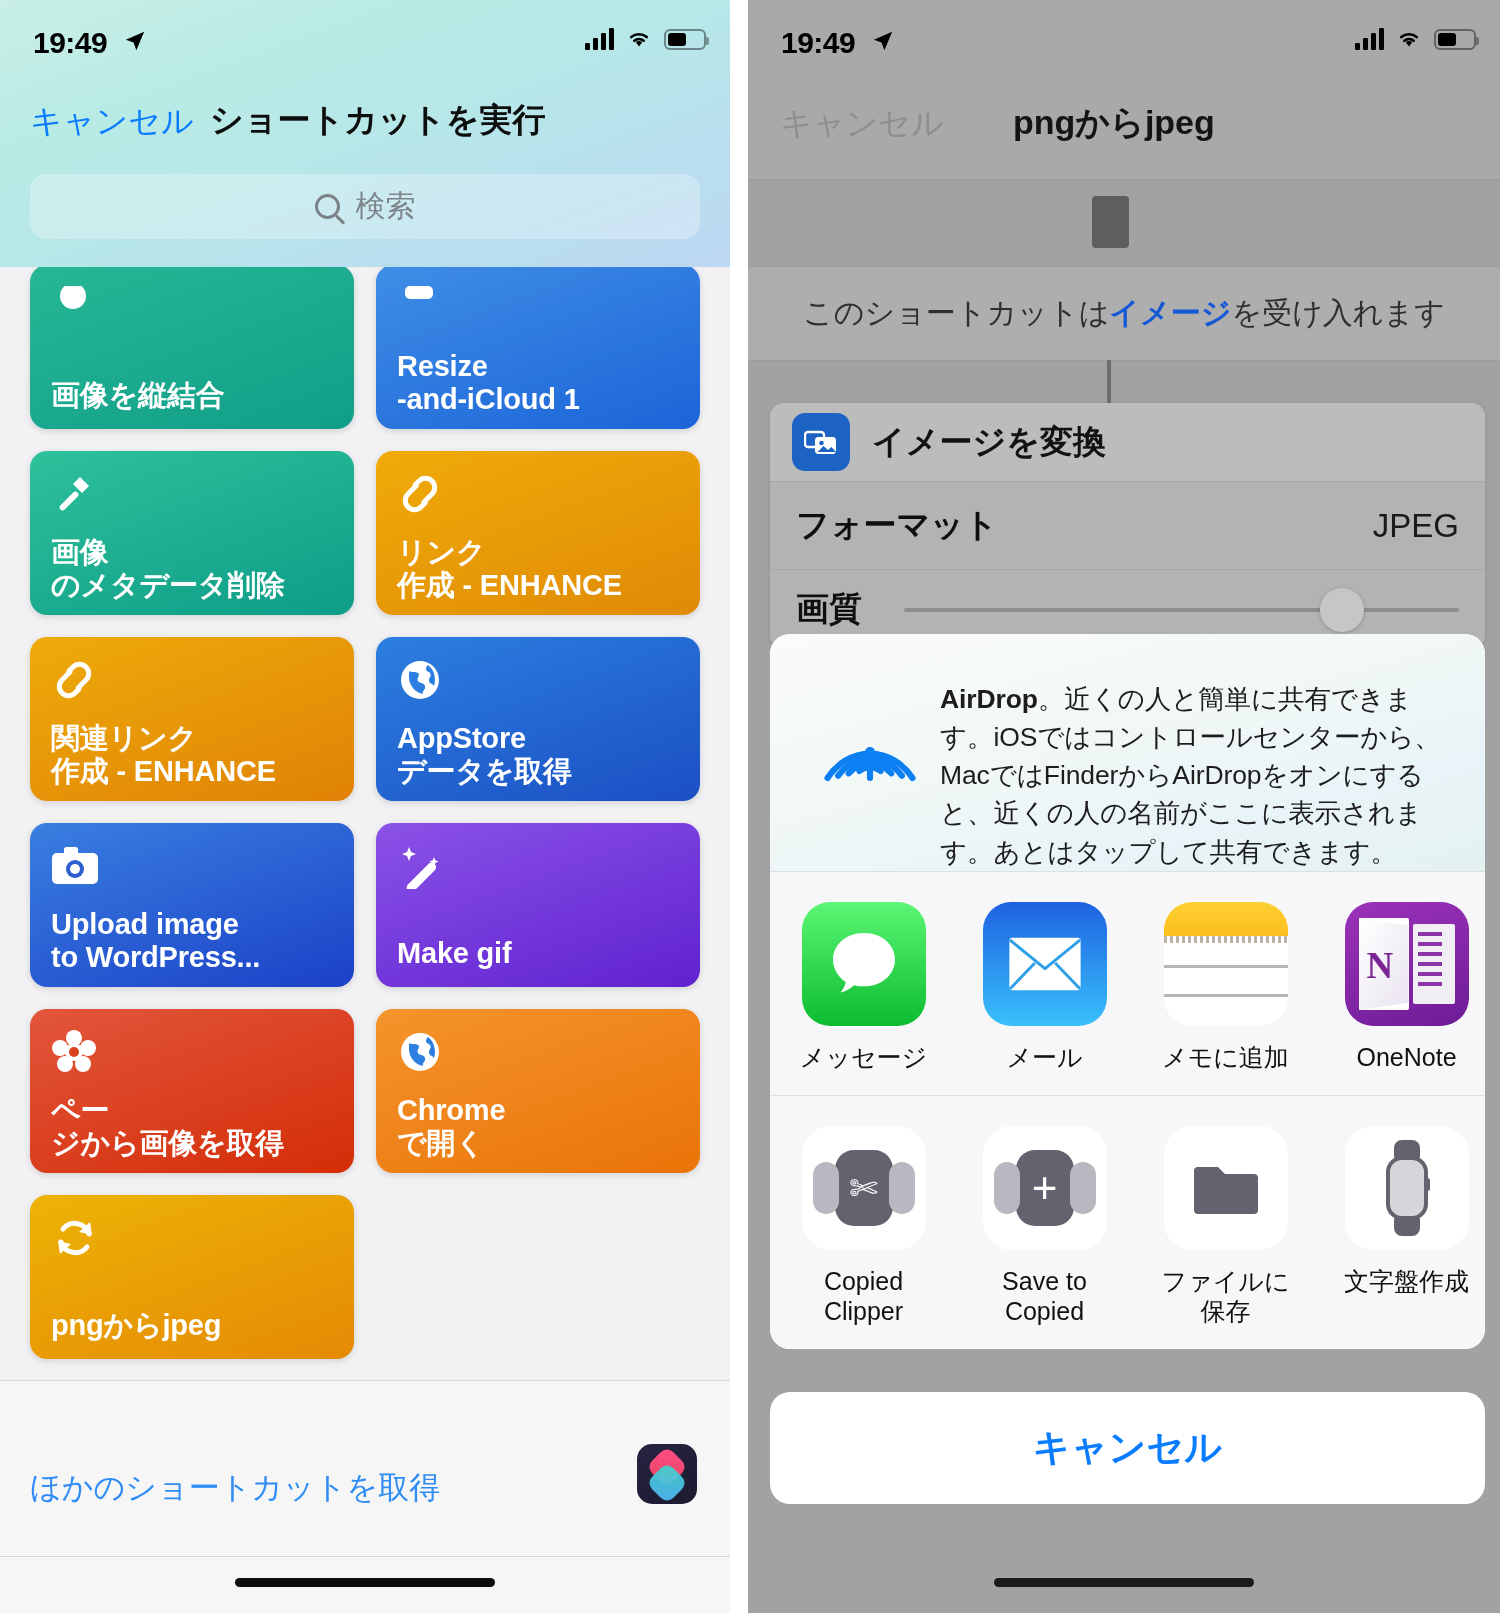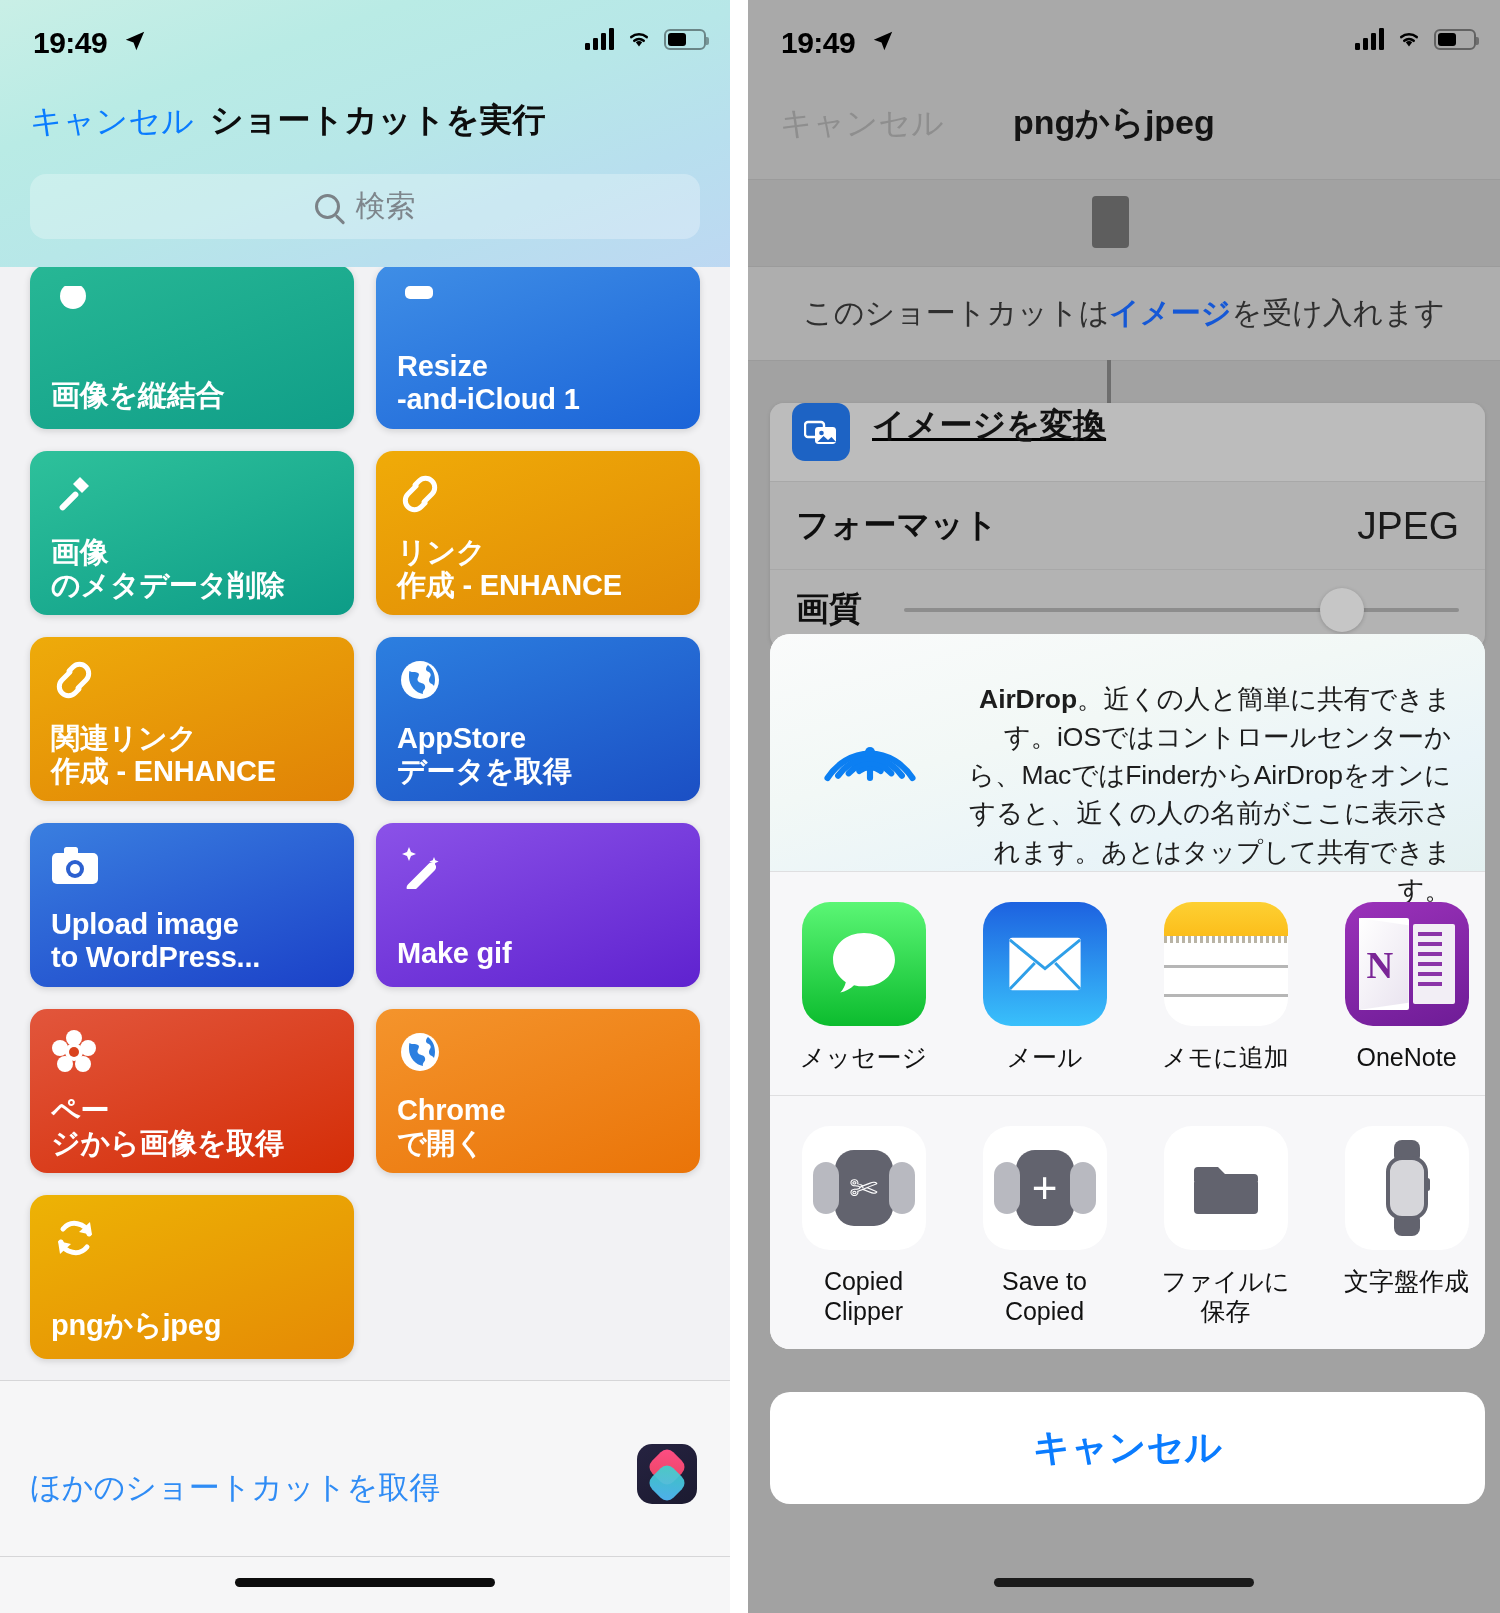--- a/index.html
+++ b/index.html
@@ -79,42 +79,42 @@
     border-radius:4px; background:#5e5e5e; }
 
   .accepts { position:absolute; left:0; top:267px; width:752px; height:93px; background:#aeaeae;
     display:flex; align-items:center; justify-content:center; font-size:30px; color:#2f2f2f; }
   .accepts b { color:#1558d6; font-weight:bold; }
 
   .connector { position:absolute; left:359px; top:360px; width:4px; height:46px; background:#6e6e6e; }
 
   .card-r { position:absolute; left:22px; top:403px; width:715px; border-radius:14px;
     background:#b3b3b3; overflow:hidden; box-shadow:0 1px 4px rgba(0,0,0,.12); }
-  .card-hd { height:78px; display:flex; align-items:flex-start; padding:0 22px; background:#bcbcbc;text-decoration:underline; }
+  .card-hd { height:78px; display:flex; align-items:center; padding:0 22px; background:#bcbcbc; }
   .cvt-ic { width:58px; height:58px; border-radius:13px; background:#1d63c4;
     display:flex; align-items:center; justify-content:center; flex:none; }
   .card-hd span { margin-left:22px; font-size:33px; font-weight:bold; color:#121212; }
   .card-row { height:88px; display:flex; align-items:center; justify-content:space-between;
     padding:1px 26px; border-top:1px solid #a8a8a8; }
   .card-row .k { font-size:33px; font-weight:bold; color:#0f0f0f; }
-  .card-row .v { font-size:39px; color:#1a1a1a;margin-left:20px; }
+  .card-row .v { font-size:33px; color:#1a1a1a;margin-left:20px; }
   .qrow { height:80px; display:flex; align-items:center; padding:0 26px; border-top:1px solid #a8a8a8; }
   .qrow .k { font-size:33px; font-weight:bold; color:#0f0f0f; flex:none; }
   .slider { position:relative; margin-left:42px; flex:1; height:40px; display:flex; align-items:center; }
   .strack { width:100%; height:4px; background:#8d8d8d; border-radius:2px; }
   .sthumb { position:absolute; left:79%; top:50%; transform:translate(-50%,-50%);
     width:44px; height:44px; border-radius:50%; background:#c6c6c6; box-shadow:0 1px 4px rgba(0,0,0,.2); }
 
   
   .sheet { position:absolute; left:22px; top:634px; width:715px; border-radius:20px;
     overflow:hidden; background:#f7f7f9; }
   .ad { height:237px; padding:46px 34px 0 34px; display:flex;
     background:linear-gradient(165deg,#fafbfb 0%,#f2f8f6 40%,#e9f4f8 72%,#e4f1f1 100%); }
   .ad-ic { width:132px; flex:none; display:flex; align-items:flex-start; justify-content:center; padding-top:6px; }
-  .ad-tx { margin-left:18px; font-size:26.5px; line-height:1.44; color:#1d1d1d; letter-spacing:-0.1px;text-align:right; }
+  .ad-tx { margin-left:4px; font-size:26.5px; line-height:1.44; color:#1d1d1d; letter-spacing:-0.1px; }
   .ad-tx b { font-weight:bold; }
 
   .srow { background:#f7f7f9; padding:30px 0 22px 26px; display:flex; gap:46px;
     border-top:1px solid #dfdfe1; }
   .sitem { width:135px; flex:none; display:flex; flex-direction:column; align-items:center; }
   .sico { width:124px; height:124px; border-radius:28px; overflow:hidden; position:relative; flex:none; }
   .slab { margin-top:16px; font-size:25px; color:#111; text-align:center; line-height:1.22; }
 
   .aico { width:124px; height:124px; border-radius:28px; background:#fff; position:relative;
     display:flex; align-items:center; justify-content:center; }

